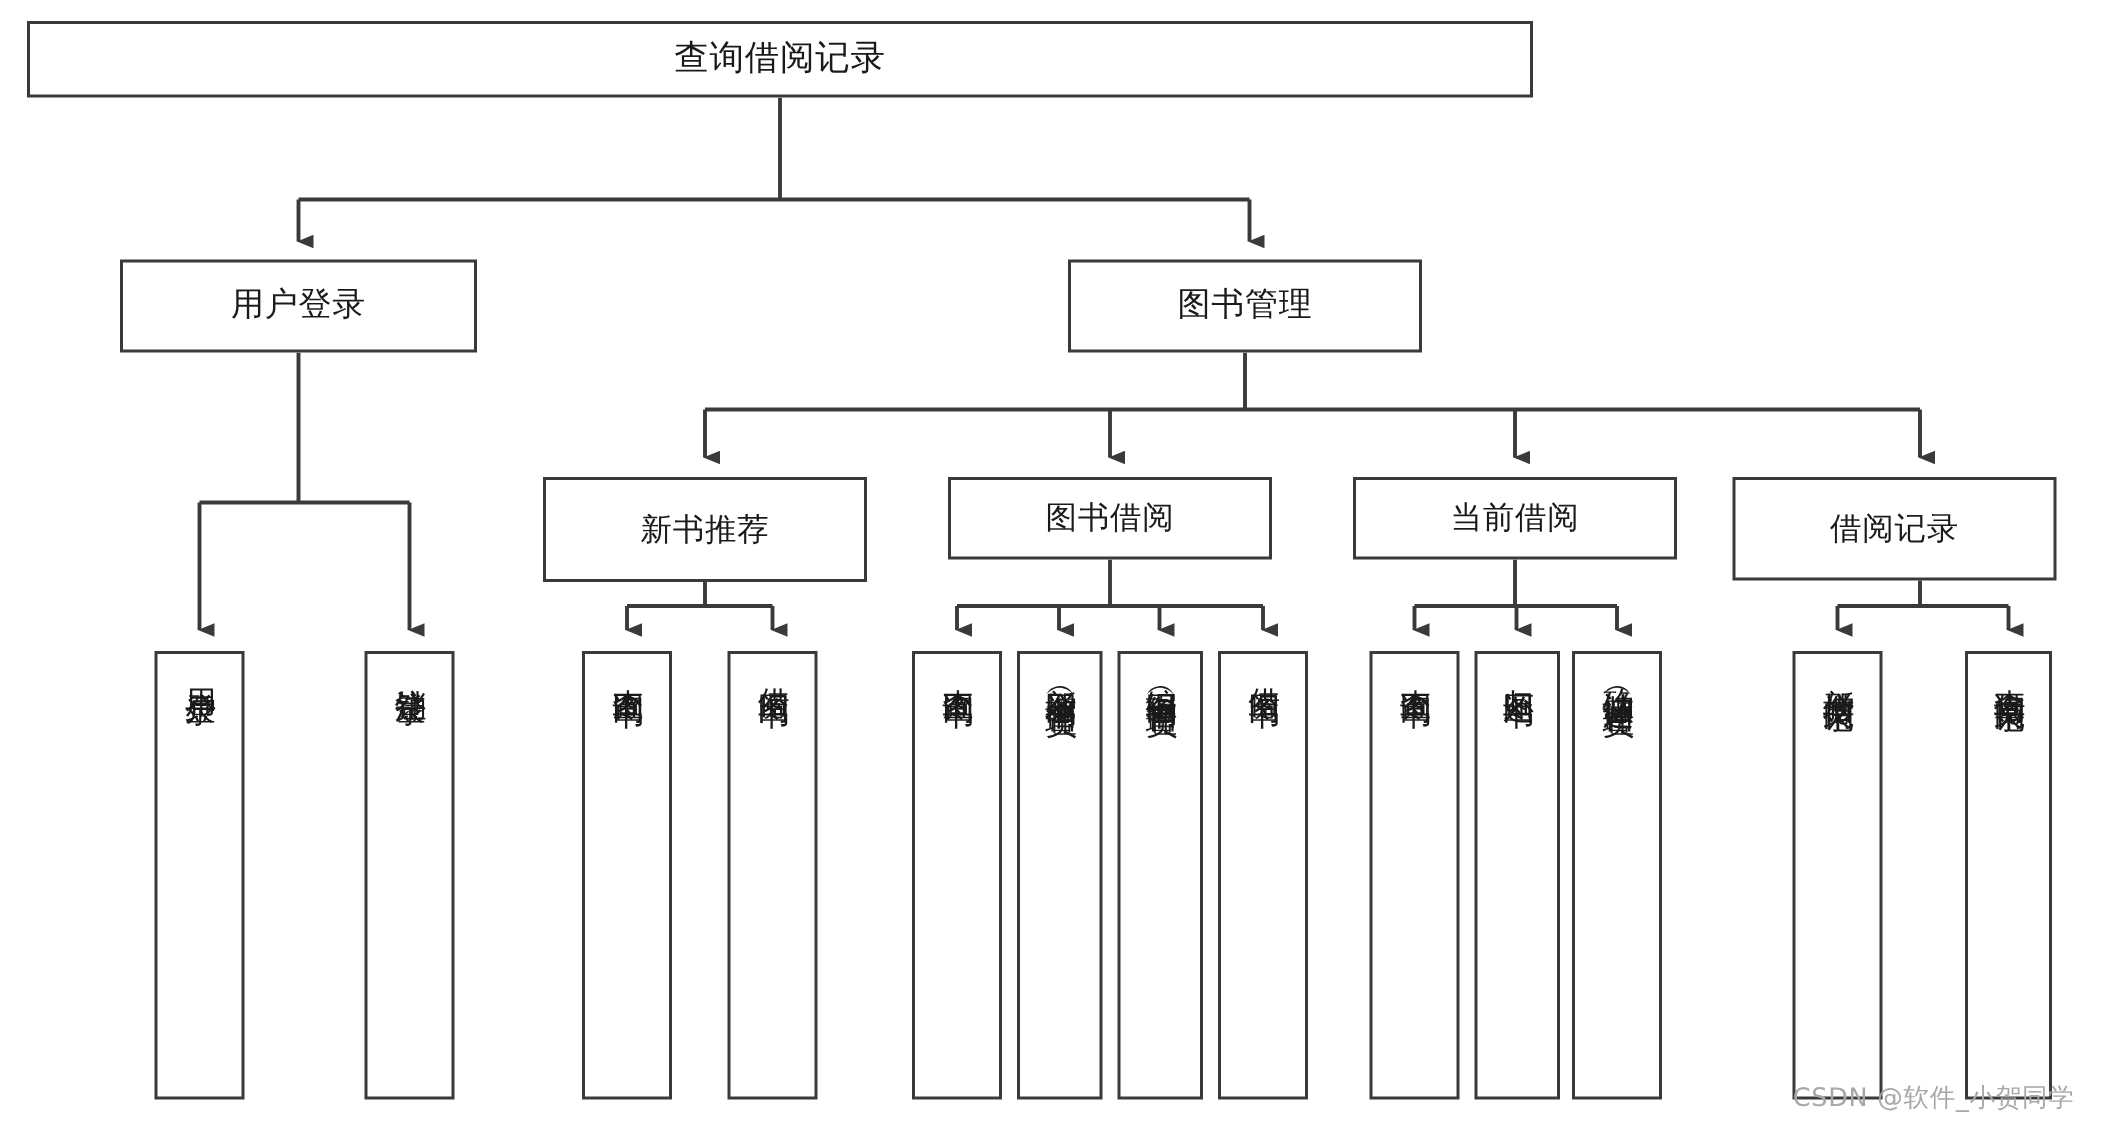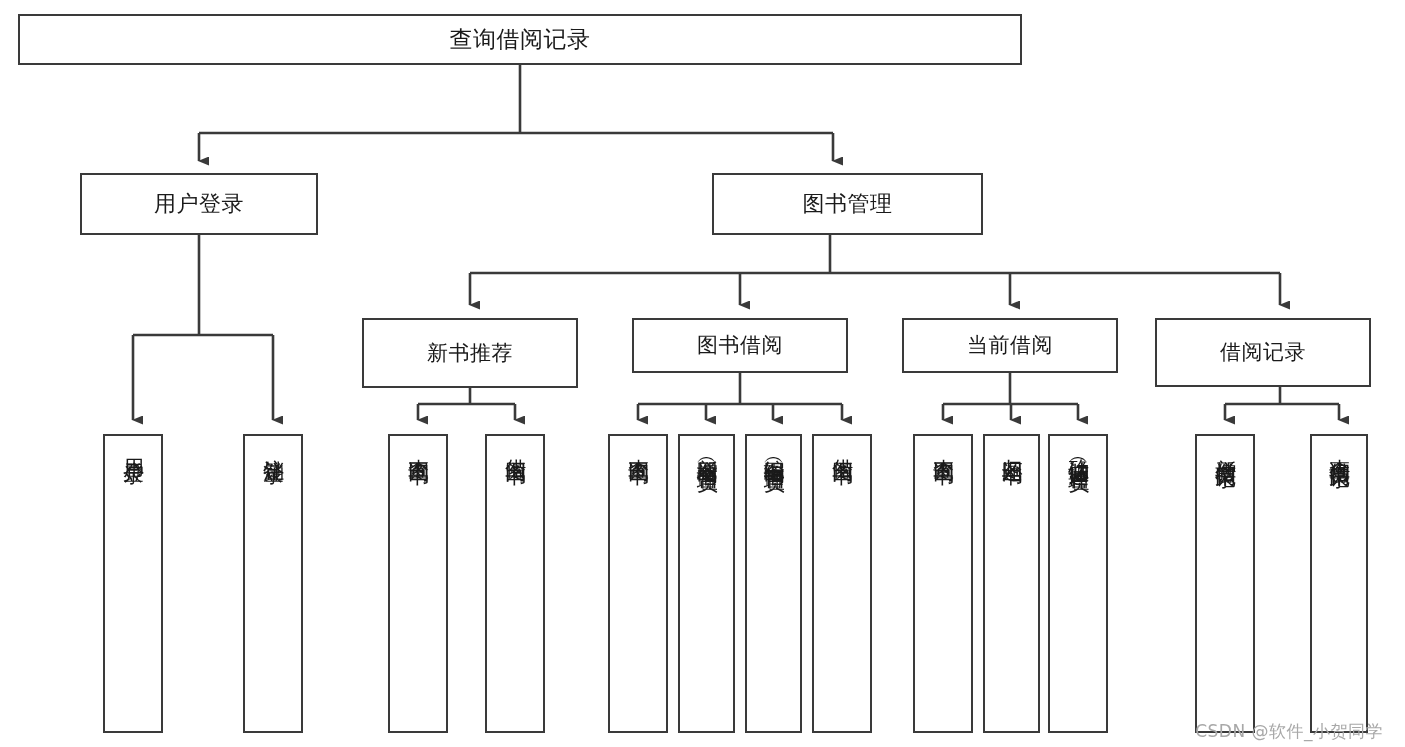--- a/index.html
+++ b/index.html
@@ -123,21 +123,21 @@
     </g>
   </svg>
 
   <div class="node root" style="left:18px; top:14px; width:1004px; height:51px;">
     <span class="lbl">查询借阅记录</span>
   </div>
 
   <div class="node lvl1" style="left:80px; top:173px; width:238px; height:62px;">
     <span class="lbl">用户登录</span>
   </div>
-  <div class="node lvl1" style="left:712px; top:173px; width:271px; height:62px;">
+  <div class="node lvl1" style="left:712px; top:173px; width:236px; height:62px;">
     <span class="lbl">图书管理</span>
   </div>
 
   <div class="node lvl2" style="left:362px; top:318px; width:216px; height:70px;">
     <span class="lbl">新书推荐</span>
   </div>
   <div class="node lvl2" style="left:902px; top:318px; width:216px; height:55px;">
     <span class="lbl">当前借阅</span>
   </div>
   <div class="node lvl2" style="left:632px; top:318px; width:216px; height:55px;">

